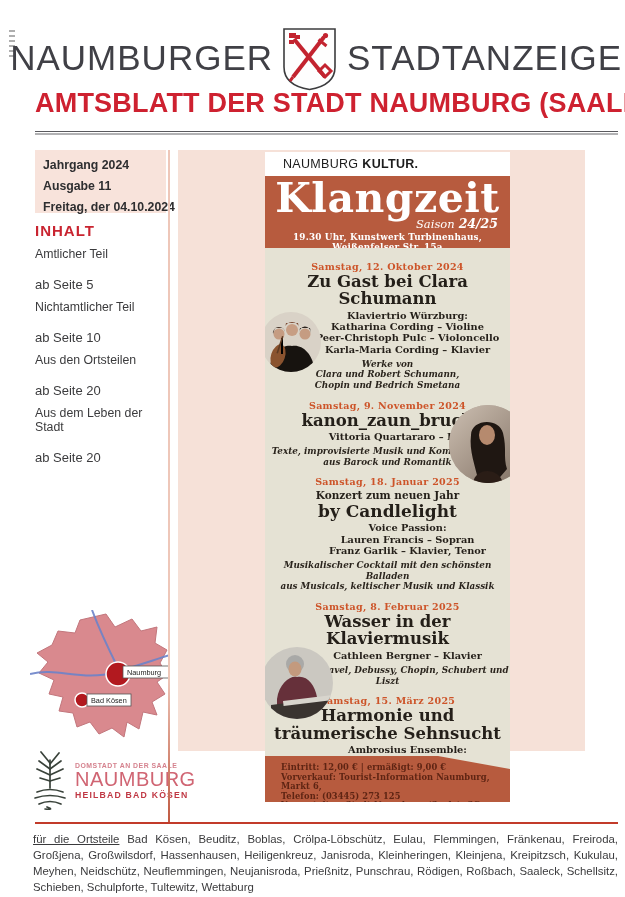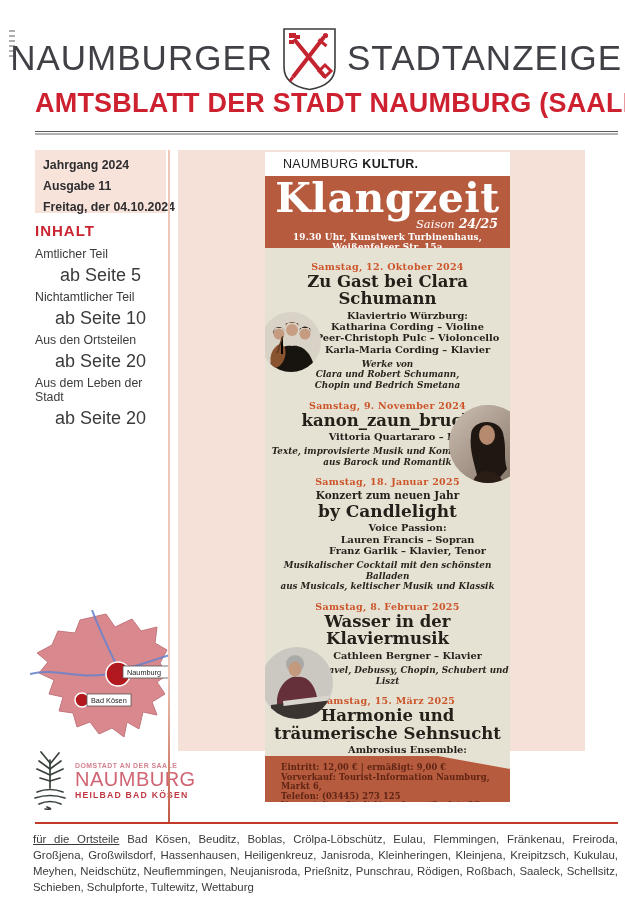--- a/index.html
+++ b/index.html
@@ -23,21 +23,21 @@
 
   
   .issue-box { position:absolute; left:35px; top:150px; width:131px; height:63px;
     background:#f8e3db; padding:8px 8px 6px; }
   .issue-box div { font-size:12.3px; font-weight:bold; color:#2e2e30; margin-bottom:7px; white-space:nowrap; }
   .inhalt-title { position:absolute; left:35px; top:222px; font-size:15px; font-weight:bold;
     letter-spacing:1px; color:var(--red,#c92430); }
   .toc { position:absolute; left:35px; top:247px; width:131px; }
   .toc-item { margin-bottom:8px; }
   .toc-label { font-size:12.3px; color:#3b3b3d; line-height:14px; }
-  .toc-page  { font-size:18px; color:#3b3b3d; line-height:14px; text-align:center; margin-top:7px; }
+  .toc-page  { font-size:13px; color:#3b3b3d; line-height:14px; text-align:left; margin-top:17px; }
 
   .map-wrap { position:absolute; left:30px; top:610px; width:140px; height:138px; }
   .logo { position:absolute; left:30px; top:748px; width:145px; height:64px; display:flex; }
   .logo-mark { width:40px; height:62px; flex:0 0 auto; }
   .logo-text { margin-left:5px; padding-top:14px; }
   .logo-l1 { font-size:6.9px; letter-spacing:.5px; color:#d5828e; font-weight:bold; white-space:nowrap; }
   .logo-l2 { font-size:20px; line-height:20px; color:#d06573; letter-spacing:.5px; white-space:nowrap; }
   .logo-l3 { font-size:8.7px; font-weight:bold; letter-spacing:1.2px; color:#c03844; white-space:nowrap; margin-top:1px; }
 
   .v-divider { position:absolute; left:168px; top:150px; width:2px; height:673px;

